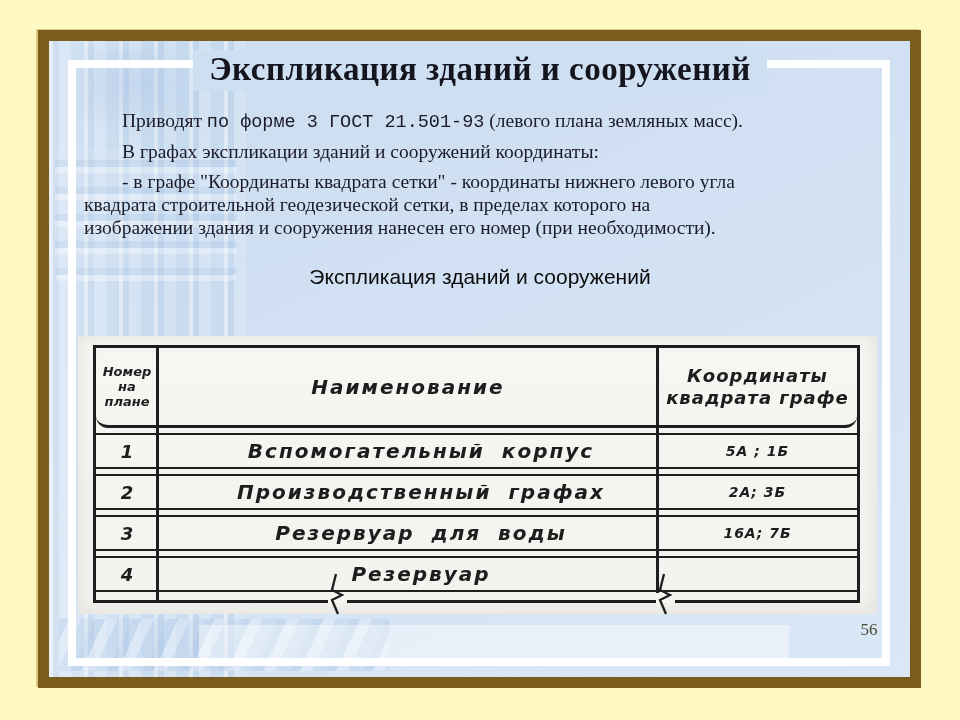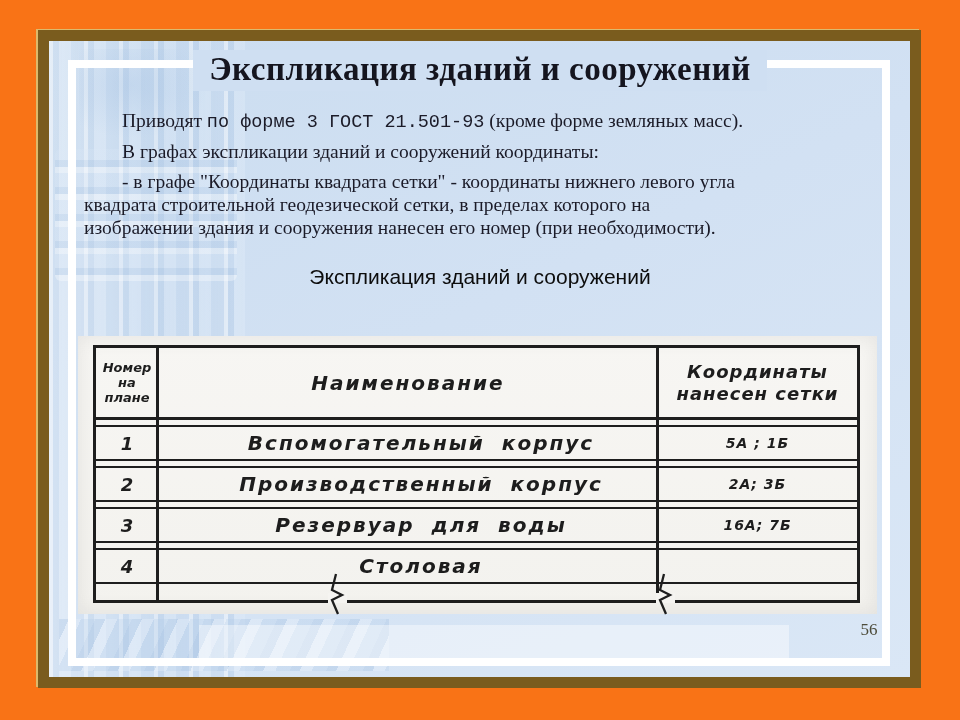--- a/index.html
+++ b/index.html
@@ -1,17 +1,17 @@
 <!DOCTYPE html>
 <html><head>
 <meta charset="utf-8">
 <style>
   * { margin:0; padding:0; box-sizing:border-box; }
   body { background:#fff; font-family:"Liberation Serif","DejaVu Serif",serif; }
-  .slide { position:relative; width:960px; height:720px; background:#f97316; overflow:hidden; }
+  .slide { position:relative; width:960px; height:720px; background:#fef9c3; overflow:hidden; }
 
   .frame { position:absolute; left:38px; top:30px; width:883px; height:658px;
            border:11px solid #7a5c1e; box-shadow:-2px -1px 0 rgba(216,194,118,.9);
            background:linear-gradient(155deg,#cbddf0 0%, #d2e1f3 45%, #dae7f6 100%); }
 
   
   .arch { position:absolute; left:0; top:0; bottom:0; width:196px; opacity:.75;
           background:
             linear-gradient(90deg, rgba(255,255,255,.30), rgba(186,208,233,.18) 55%, rgba(210,225,243,0) 100%),
             repeating-linear-gradient(90deg, rgba(255,255,255,.55) 0 4px, rgba(166,194,226,.40) 4px 10px,
@@ -46,21 +46,21 @@
 
   
   .scanbox { position:absolute; left:78px; top:336px; width:799px; height:278px;
           background:linear-gradient(#f7f6f3,#f3f2ee);
           box-shadow:inset 0 0 20px rgba(110,110,110,.14); }
   .gtable { position:absolute; left:15px; top:9px; width:767px; height:258px;
           border:3px solid #1e1e1e; color:#1d1d1d;
           font-family:"DejaVu Sans","Liberation Sans",sans-serif; font-style:italic; }
   .vline { position:absolute; top:0; bottom:0; width:2.5px; background:#1e1e1e; }
   .vl1 { left:60px; } .vl2 { left:560px; }
-  .ghead { display:flex; height:72px; border-bottom:3px solid #1e1e1e; align-items:center; }
+  .ghead { display:flex; height:80px; border-bottom:3px solid #1e1e1e; align-items:center;border-radius:12px; }
   .hc1 { width:62px; text-align:center; font-size:13px; line-height:15px; white-space:pre-line; font-weight:bold; }
   .hc2 { width:500px; text-align:center; font-size:20px; letter-spacing:2px; word-spacing:6px; font-weight:bold; }
   .hc3 { flex:1; text-align:center; font-size:18px; line-height:22px; white-space:pre-line; font-weight:bold; letter-spacing:1px; }
   .grows { padding-top:5px; }
   .grow { display:flex; height:36px; border-top:2px solid #1e1e1e; border-bottom:2px solid #1e1e1e;
           margin-bottom:5px; align-items:center; }
   .grow:last-child { margin-bottom:0; }
   .c1 { width:62px; text-align:center; font-size:18px; font-weight:bold; }
   .c2 { width:500px; padding-left:26px; font-size:20px; letter-spacing:2px; word-spacing:8px; font-weight:bold;text-align:center; }
   .c3 { flex:1; text-align:center; font-size:14px; letter-spacing:1px; font-weight:bold; }
@@ -81,59 +81,59 @@
     <div class="arch-blob2"></div>
     <div class="pale-strip"></div>
   </div>
 
   <div class="panel-border"></div>
 
   <div class="title-wrap">
     <span>Экспликация зданий и сооружений</span>
   </div>
 
-  <p class="bodytext p1"><span>Приводят </span><span class="sans">по форме 3 ГОСТ 21.501-93</span><span> (кроме форме земляных масс).</span></p>
+  <p class="bodytext p1"><span>Приводят </span><span class="sans">по форме 3 ГОСТ 21.501-93</span><span> (левого плана земляных масс).</span></p>
 
   <p class="bodytext p2">В графах экспликации зданий и сооружений координаты:</p>
 
   <p class="bodytext p3">- в графе "Координаты квадрата сетки" - координаты нижнего левого угла
 квадрата строительной геодезической сетки, в пределах которого на
 изображении здания и сооружения нанесен его номер (при необходимости).</p>
 
   <div class="subtitle">Экспликация зданий и сооружений</div>
 
   <div class="scanbox">
     <div class="gtable">
       <div class="ghead">
         <div class="hc1">Номер
 на
 плане</div>
         <div class="hc2">Наименование</div>
         <div class="hc3">Координаты
-нанесен сетки</div>
+квадрата графе</div>
       </div>
       <div class="grows">
         <div class="grow">
           <div class="c1">1</div>
           <div class="c2">Вспомогательный корпус</div>
           <div class="c3">5А ; 1Б</div>
         </div>
         <div class="grow">
           <div class="c1">2</div>
-          <div class="c2">Производственный корпус</div>
+          <div class="c2">Производственный графах</div>
           <div class="c3">2А; 3Б</div>
         </div>
         <div class="grow">
           <div class="c1">3</div>
           <div class="c2">Резервуар для воды</div>
           <div class="c3">16А; 7Б</div>
         </div>
         <div class="grow">
           <div class="c1">4</div>
-          <div class="c2">Столовая</div>
+          <div class="c2">Резервуар</div>
         </div>
       </div>
       <div class="vline vl1"></div>
       <div class="vline vl2"></div>
       <svg class="zig zig1" viewBox="0 0 24 44">
         <rect x="2" y="21" width="19" height="10" fill="#f5f4f1"></rect>
         <polyline points="10,2 6,18 16,23 6,28 12,42" fill="none" stroke="#1e1e1e" stroke-width="2.3"></polyline>
       </svg>
       <svg class="zig zig2" viewBox="0 0 24 44">
         <rect x="2" y="21" width="19" height="10" fill="#f5f4f1"></rect>

